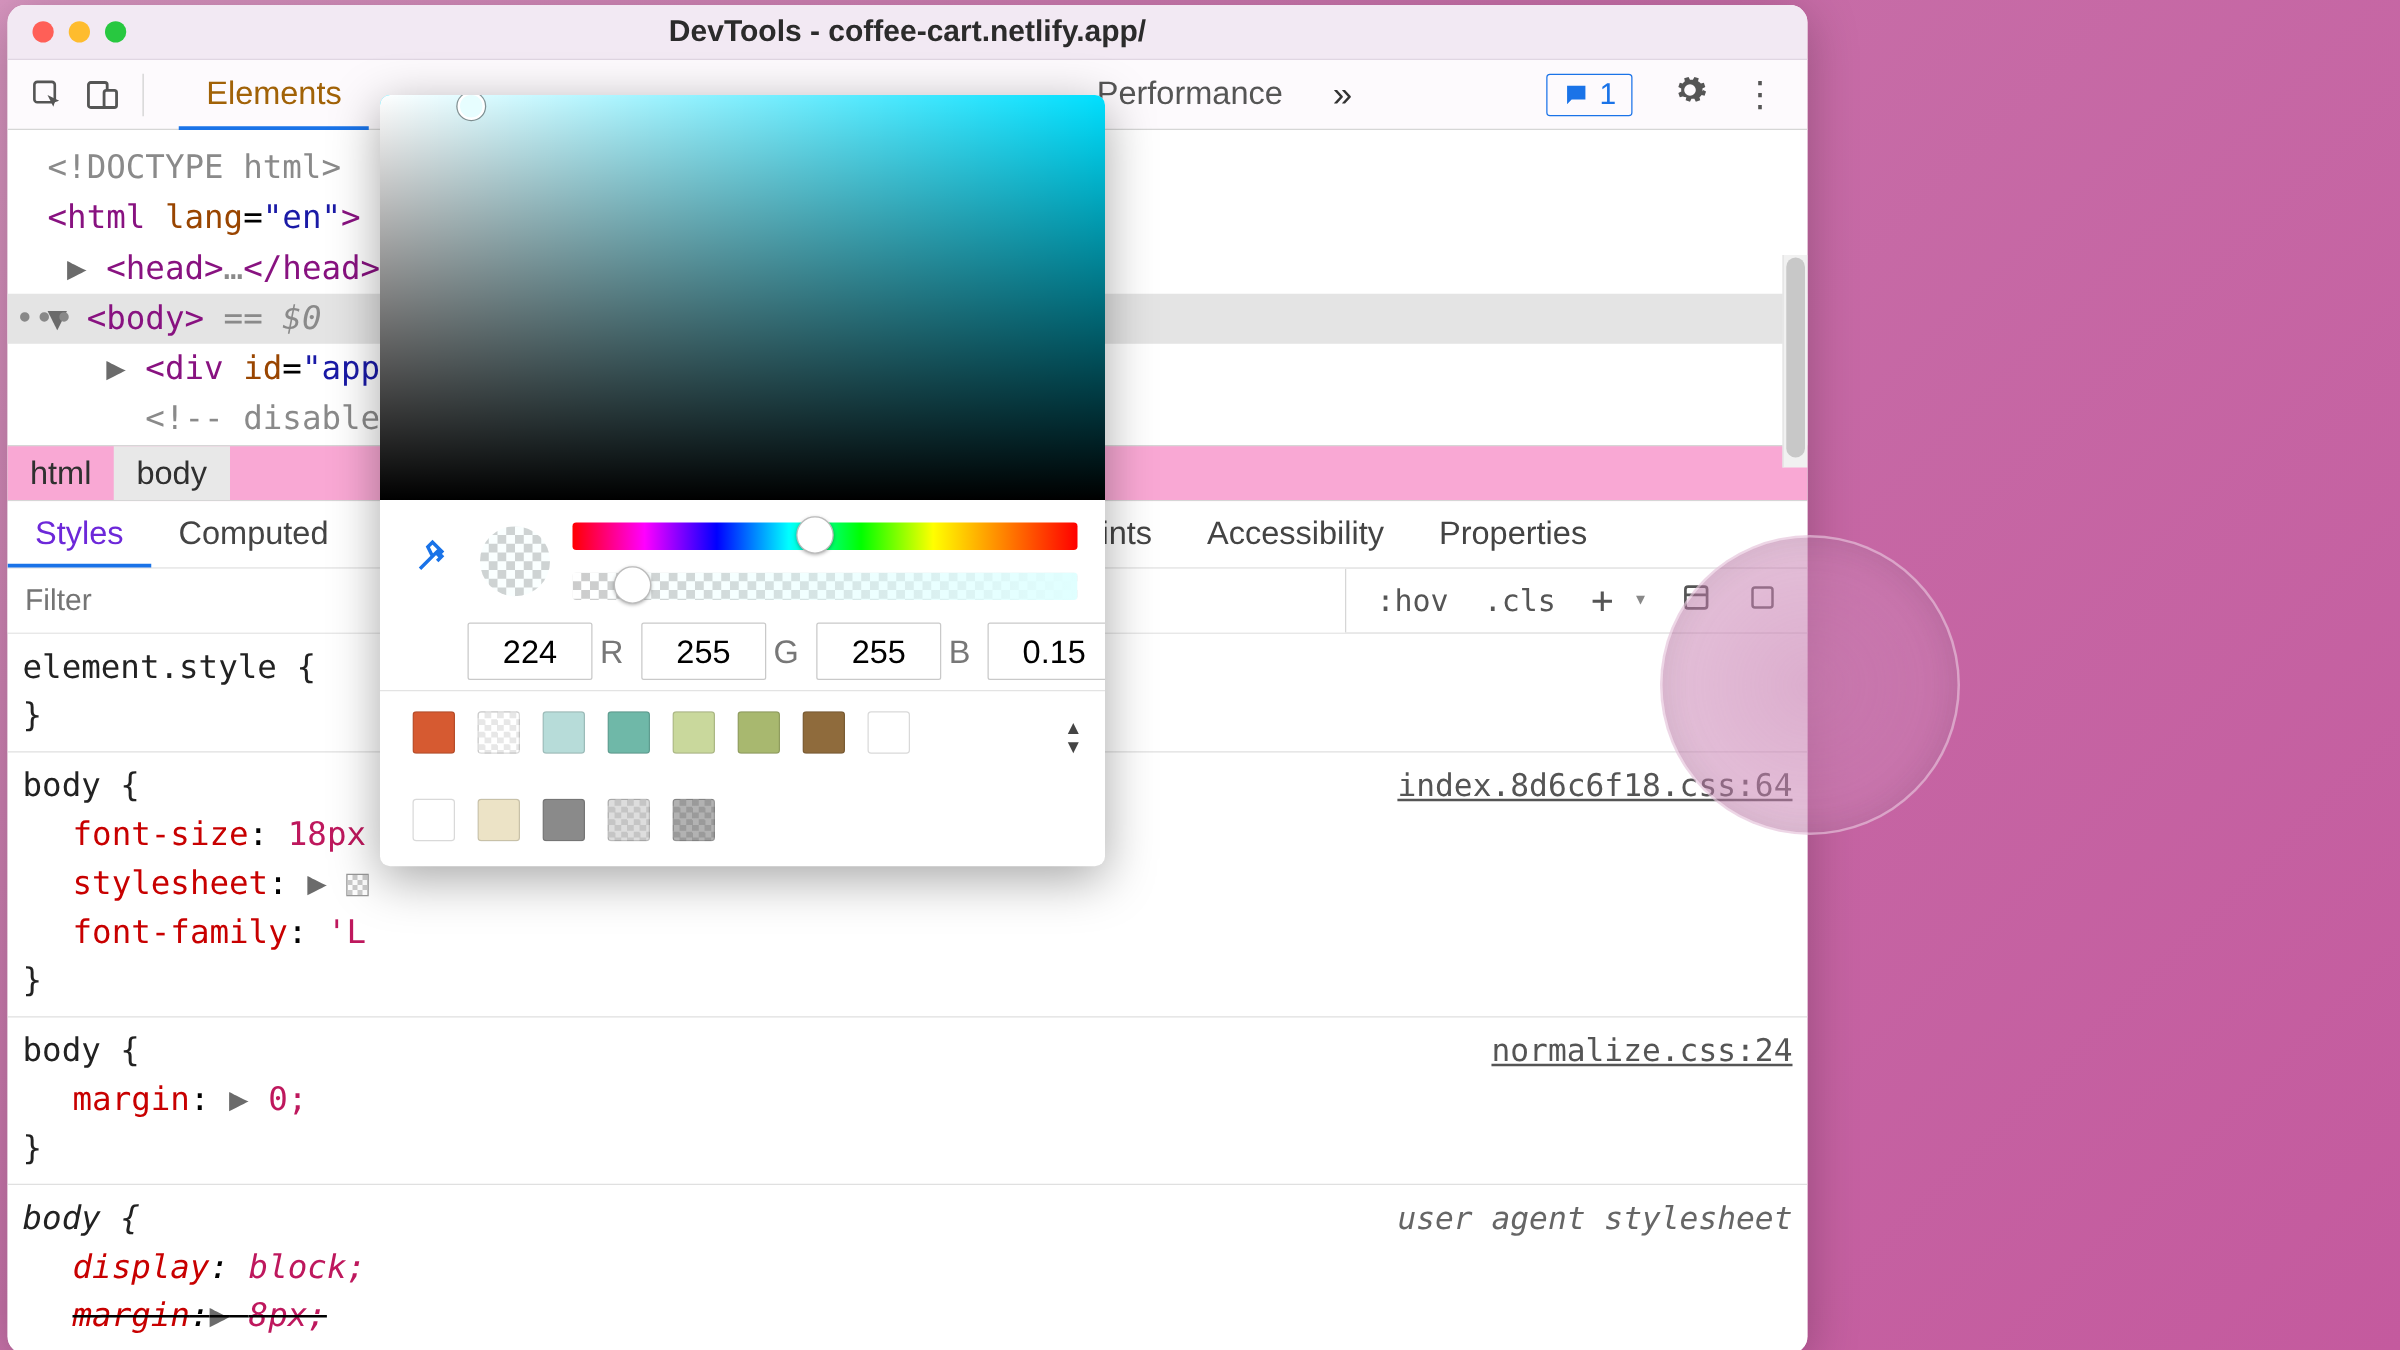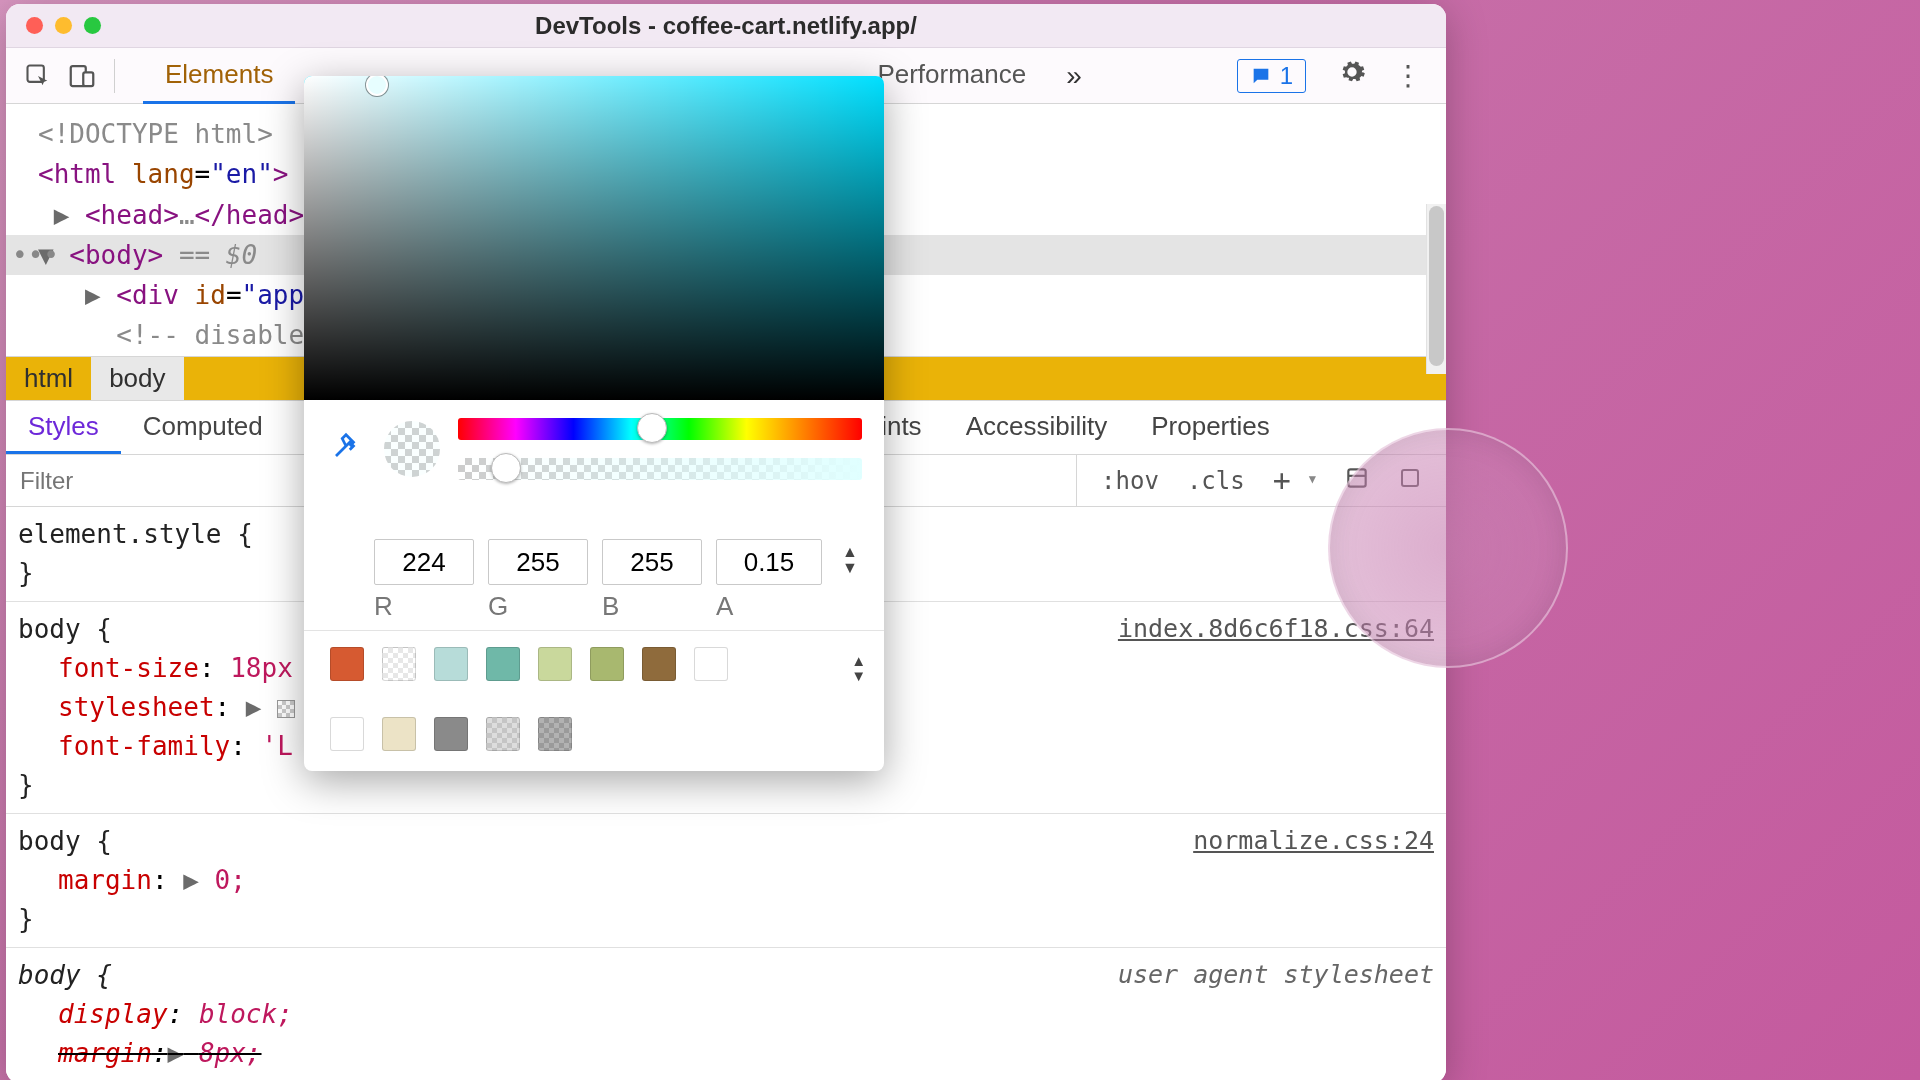--- a/index.html
+++ b/index.html
@@ -79,21 +79,21 @@
   .dom .attr{color:#994500;}
   .dom .val{color:#1a1aa6;}
   .dom .row{white-space:pre;}
   .dom .sel{background:#e4e4e4;display:block;margin-left:-32px;padding-left:32px;}
   .dom .sel .dots{position:absolute;left:6px;color:#888;}
   .tri{color:#6b6b6b;}
 
   .crumbs {
     display:flex;gap:0;font-size:26px;
     border-top:1px solid #d6d6d6;border-bottom:1px solid #d6d6d6;
-    background:#eab308;
+    background:#f9a8d4;
   }
   .crumb{padding:6px 18px;color:#303030;}
   .crumb.active{background:#e8e8e8;}
 
   .sidetabs{
     display:flex;align-items:center;font-size:26px;
     border-bottom:1px solid #d6d6d6;height:54px;
     background:#fff;
   }
   .sidetab{padding:0 22px;height:100%;display:flex;align-items:center;color:#444;border-bottom:3px solid transparent;}
@@ -177,21 +177,21 @@
       linear-gradient(to right, rgba(224,255,255,0), rgba(224,255,255,1)),
       repeating-conic-gradient(#ccc 0 25%,#fff 0 50%) 0 0/14px 14px;
   }
   .sliderhandle{
     position:absolute;top:-5px;width:30px;height:30px;border-radius:50%;
     background:#fff;border:1px solid #bbb;box-shadow:0 1px 3px rgba(0,0,0,.3);
   }
   .rgbarow{
     display:flex;align-items:center;gap:14px;padding:0 26px 8px 70px;
   }
-  .rgbacol{display:flex;flex-direction:column;align-items:flex-start;gap:6px;margin-top:41px;}
+  .rgbacol{display:flex;flex-direction:row;align-items:center;gap:6px;}
   .rgbainput{
     width:100px;height:46px;border:1px solid #c9c9c9;border-radius:2px;
     font-size:26px;text-align:center;font-family:inherit;
   }
   .rgbainput.wide{width:106px;}
   .rgbalabel{font-size:26px;color:#777;}
   .spinner{display:flex;flex-direction:column;font-size:16px;color:#444;line-height:1;margin-left:6px;}
 
   .swatches{
     border-top:1px solid #e3e3e3;

